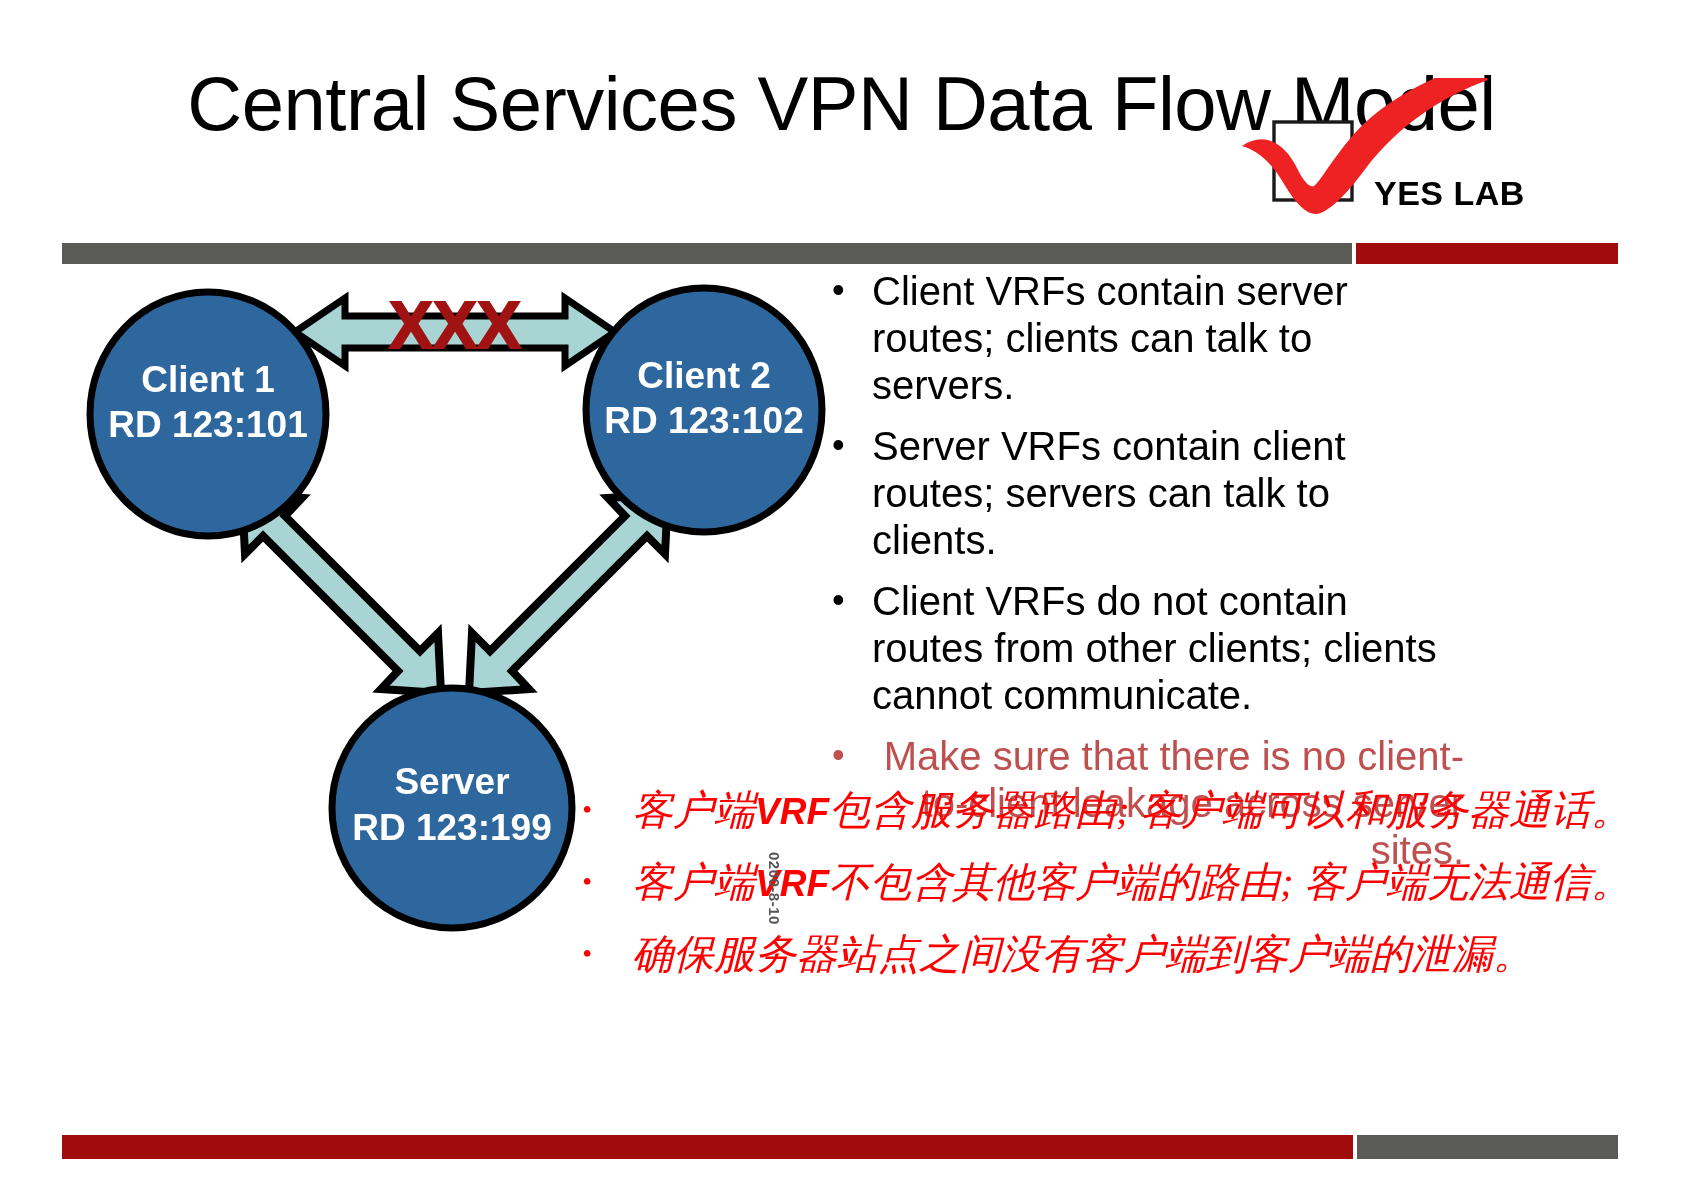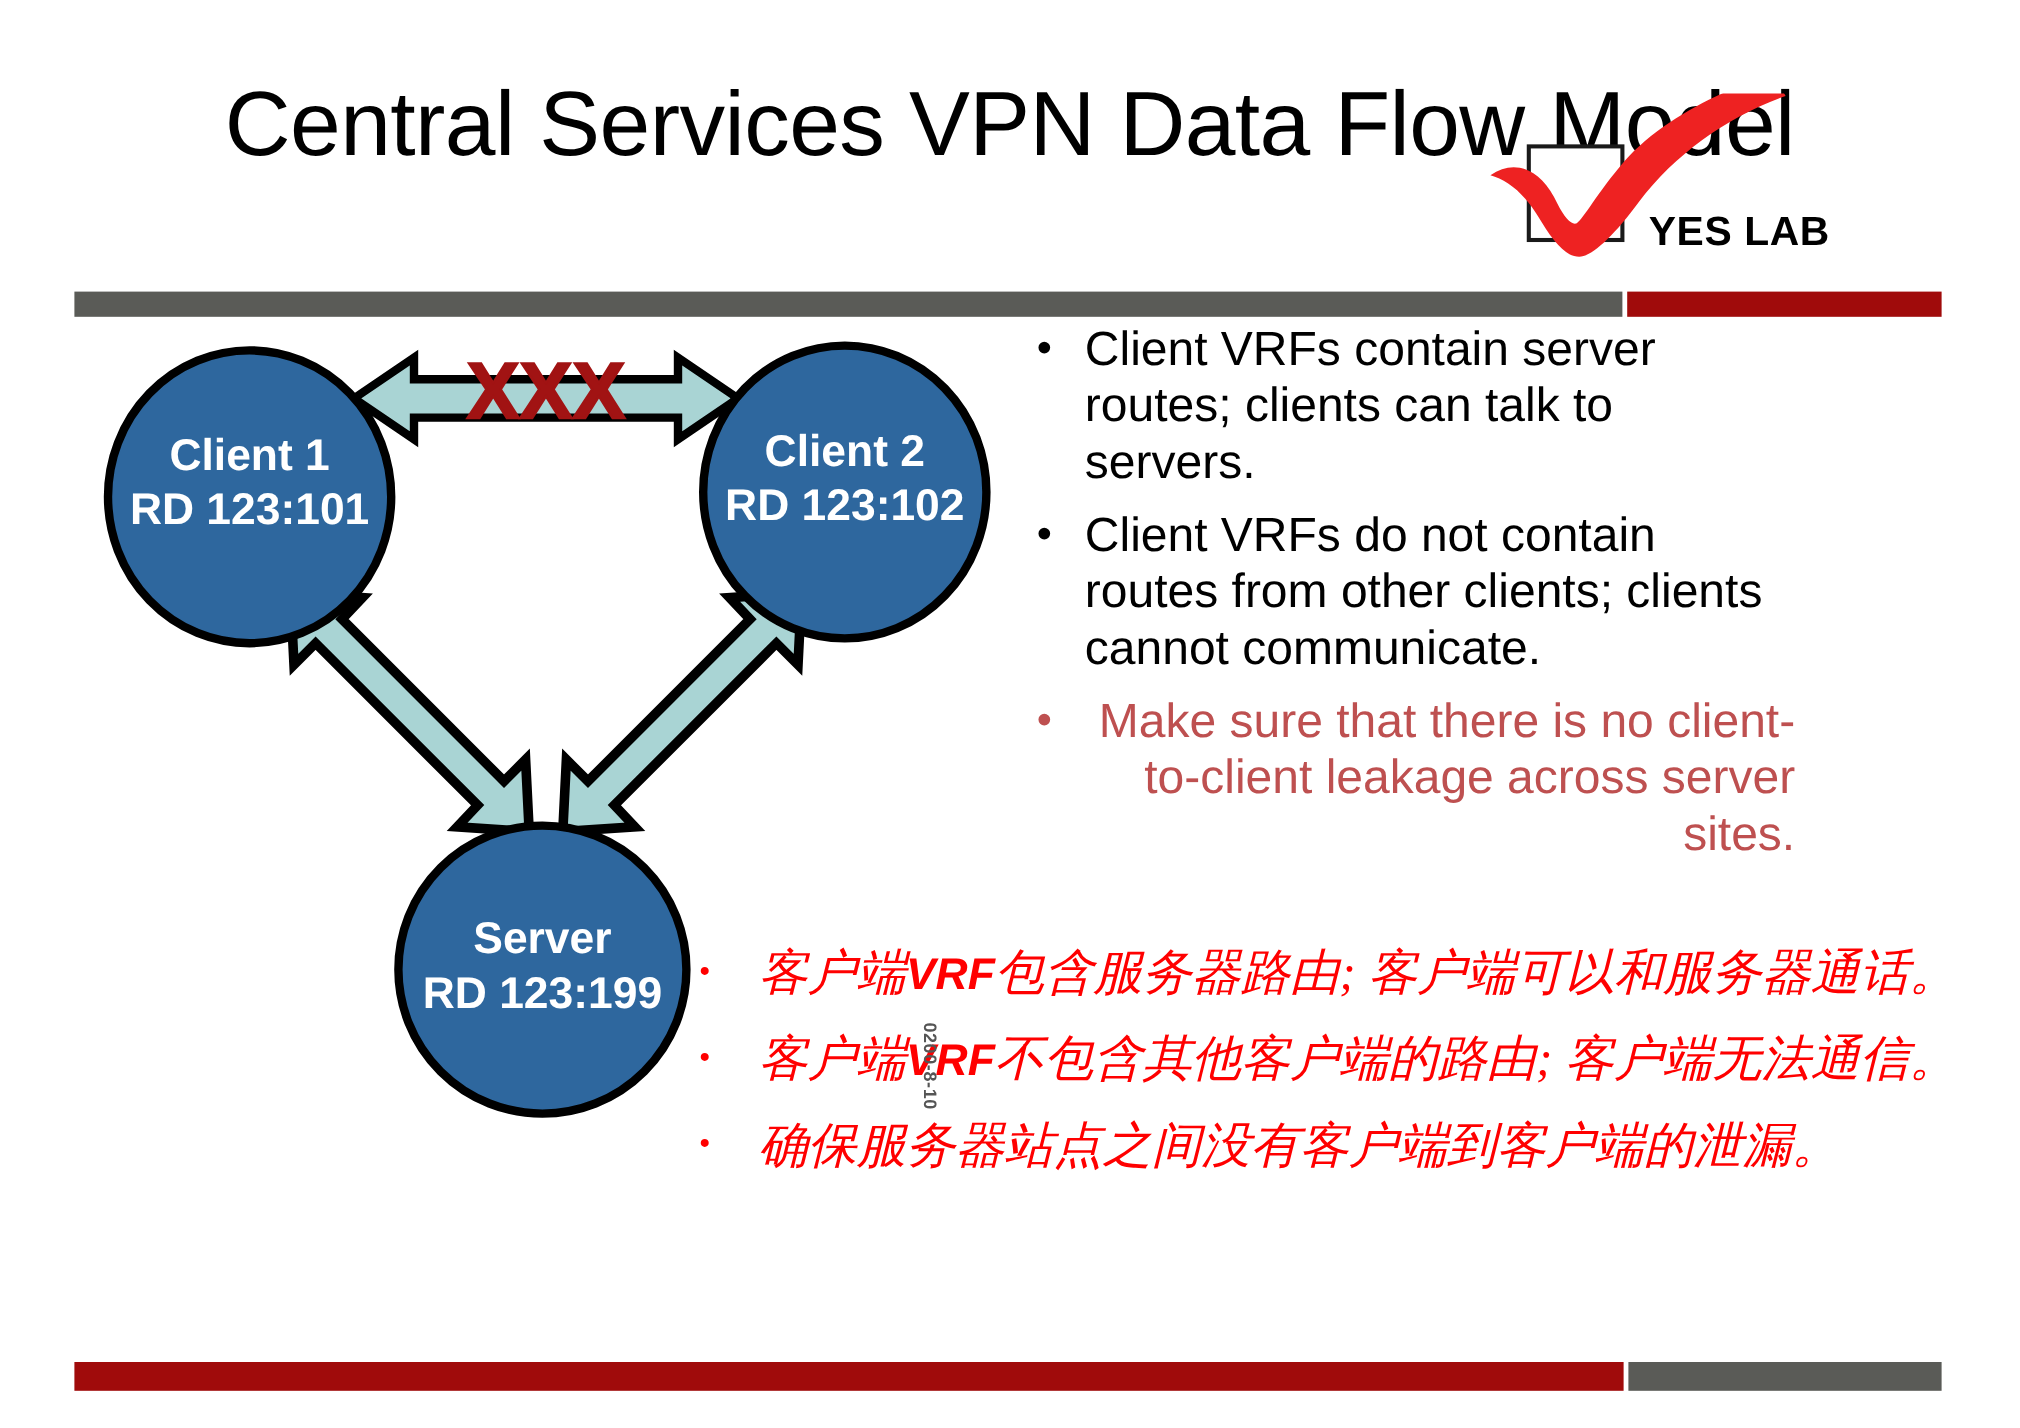--- a/index.html
+++ b/index.html
@@ -105,21 +105,21 @@
   }
   .xxx-mark {
     font-family: "Liberation Sans", sans-serif;
     font-weight: bold;
     fill: #A11313;
   }
 
   
   #english-bullets {
     position: absolute;
-    left: 856px;
+    left: 824px;
     top: 268px;
     width: 640px;
   }
   .en-bullet {
     position: relative;
     display: block;
     padding-left: 48px;
     margin-bottom: 14px;
     font-family: "Liberation Sans", sans-serif;
     font-size: 40px;
@@ -236,20 +236,21 @@
     <g>
       <circle cx="392" cy="546" r="120" fill="#2E679E" stroke="#000000" stroke-width="7"></circle>
       <text class="node-label" x="392" y="532" text-anchor="middle" font-size="37">Server</text>
       <text class="node-label" x="392" y="578" text-anchor="middle" font-size="37">RD 123:199</text>
     </g>
   </svg>
 </div>
 
 <div id="english-bullets">
   <div class="en-bullet">Client VRFs contain server routes; clients can talk to servers.</div>
+  <div class="en-bullet">Server VRFs contain client routes; servers can talk to clients.</div>
   <div class="en-bullet">Client VRFs do not contain routes from other clients; clients cannot communicate.</div>
   <div class="en-bullet highlight">Make sure that there is no client-to-client leakage across server sites.</div>
 </div>
 
 <div id="chinese-bullets">
   <div class="cn-bullet"><span>客户端</span><span class="lat">VRF</span><span>包含服务器路由; 客户端可以和服务器通话。</span></div>
   <div class="cn-bullet"><span>客户端</span><span class="lat">VRF</span><span>不包含其他客户端的路由; 客户端无法通信。</span></div>
   <div class="cn-bullet"><span></span><span class="lat"></span><span>确保服务器站点之间没有客户端到客户端的泄漏。</span></div>
 </div>
 

